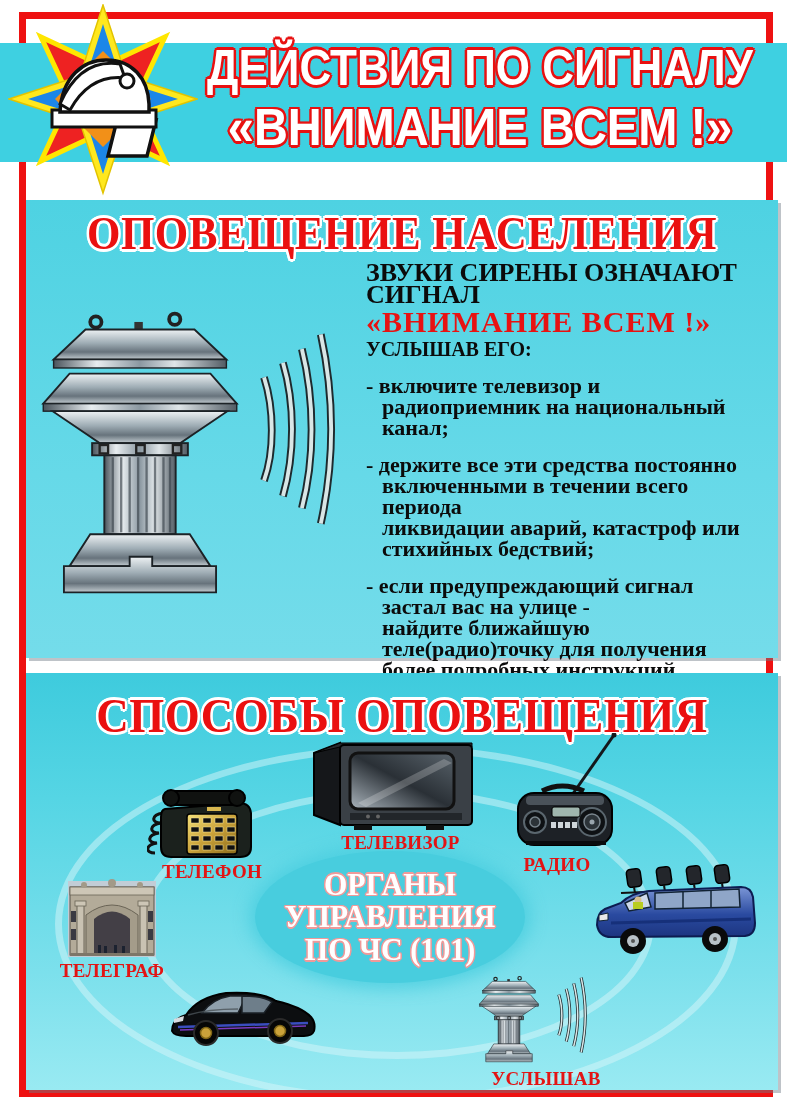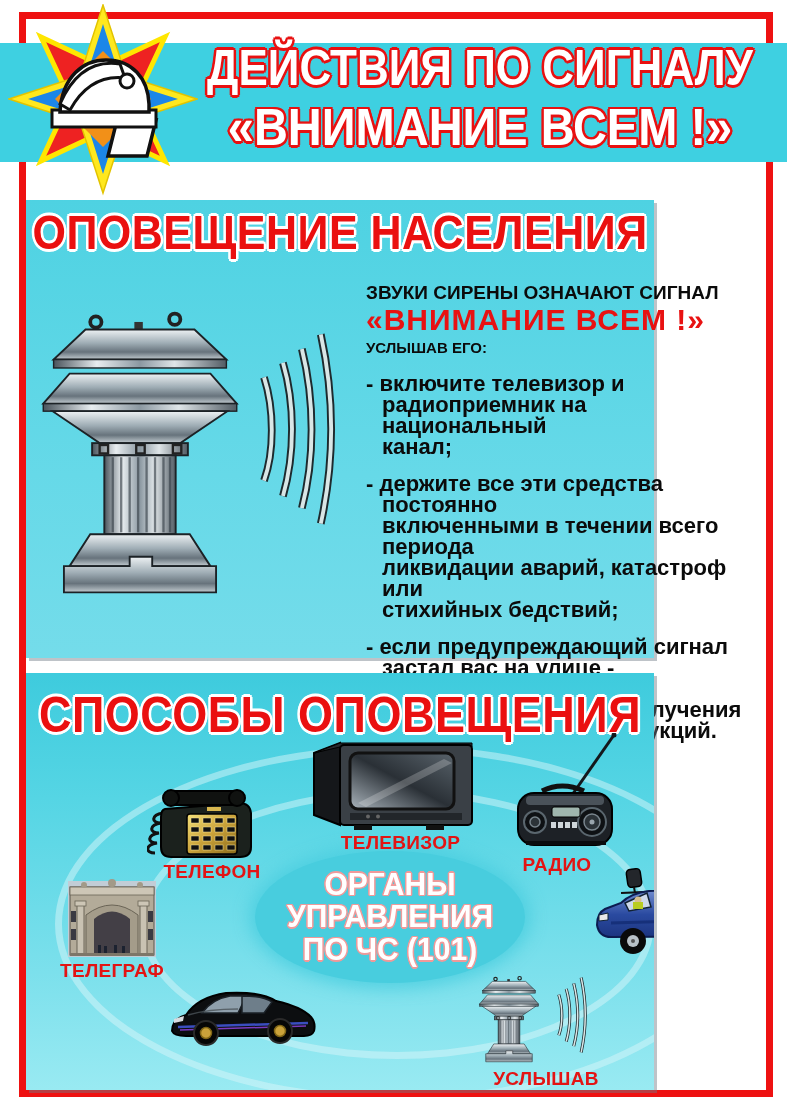--- a/index.html
+++ b/index.html
@@ -9,36 +9,36 @@
         box-sizing:border-box;border:7px solid #ee1111;}
   .top-band{position:absolute;left:0;top:43px;width:787px;height:119px;background:#3ed0e1;}
   .header-text{position:absolute;left:190px;top:-4px;width:580px;text-align:center;
         transform:scale(1,1.12);transform-origin:top center;}
   .outline-red{color:#ffffff;font-weight:700;
         text-shadow:-2.5px 0 #e81111,2.5px 0 #e81111,0 -2.5px #e81111,0 2.5px #e81111,
         -1.8px -1.8px #e81111,1.8px -1.8px #e81111,-1.8px 1.8px #e81111,1.8px 1.8px #e81111;}
   .hline1{font-size:44px;line-height:52px;letter-spacing:0px;}
   .hline2{font-size:47px;line-height:54px;}
   .emblem{position:absolute;left:8px;top:4px;}
-  .panel{position:absolute;left:26px;width:628px;
-        box-shadow:3px 3px 0 rgba(110,122,132,0.45);}
+  .panel{position:absolute;left:26px;width:752px;
+        box-shadow:3px 3px 0 rgba(110,122,132,0.45);font-family:Liberation Serif, serif;}
   .panel1{top:200px;height:458px;background:linear-gradient(180deg,#4ed2e2,#66d9e8 60%,#74dcea);}
   .panel2{top:673px;height:417px;background:linear-gradient(180deg,#3ecbdd 0%,#55d5e4 30%,#7ce0ec 72%,#99eaf2 100%);overflow:hidden;}
   .section-title{position:absolute;left:0;width:100%;text-align:center;color:#ea1010;font-weight:700;
         transform:scale(1,1.1);transform-origin:top center;letter-spacing:0.5px;
         text-shadow:-2.5px 0 #ffffff,2.5px 0 #ffffff,0 -2.5px #ffffff,0 2.5px #ffffff,
         -1.8px -1.8px #ffffff,1.8px -1.8px #ffffff,-1.8px 1.8px #ffffff,1.8px 1.8px #ffffff;}
   .s1-title{top:6px;font-size:43px;}
   .s2-title{top:14px;font-size:45px;}
   .siren-big{position:absolute;left:6px;top:110px;}
   .waves-big{position:absolute;left:226px;top:116px;}
   .textblock{position:absolute;left:340px;top:62px;width:378px;color:#0b0b0b;}
-  .tb-l1{font-size:19px;font-weight:700;line-height:22px;margin-top:20px;}
+  .tb-l1{font-size:26px;font-weight:700;line-height:22px;}
   .tb-l2{font-size:30px;font-weight:700;line-height:32px;color:#e81212;letter-spacing:1px;}
-  .tb-l3{font-size:15px;font-weight:700;line-height:23px;margin-bottom:14px;}
+  .tb-l3{font-size:20px;font-weight:700;line-height:23px;margin-bottom:14px;}
   .bullet{font-size:22px;font-weight:700;line-height:21px;white-space:pre-line;
         padding-left:16px;text-indent:-16px;margin-bottom:16px;}
   .ring{position:absolute;border-radius:50%;border:7px solid rgba(215,246,250,0.5);}
   .ring1{left:114px;top:116px;width:500px;height:256px;}
   .ring2{left:29px;top:72px;width:670px;height:344px;}
   .center-ellipse{position:absolute;left:229px;top:178px;width:270px;height:132px;border-radius:50%;
         background:#48cdde;box-shadow:0 0 16px 6px rgba(72,205,222,0.8);}
   .center-label{position:absolute;left:229px;top:194px;width:270px;text-align:center;color:#ffffff;
         font-weight:700;font-size:30px;line-height:31px;transform:scale(1,1.06);transform-origin:top center;
         text-shadow:-1.5px 0 #ef9a9a,1.5px 0 #ef9a9a,0 -1.5px #ef9a9a,0 1.5px #ef9a9a,

